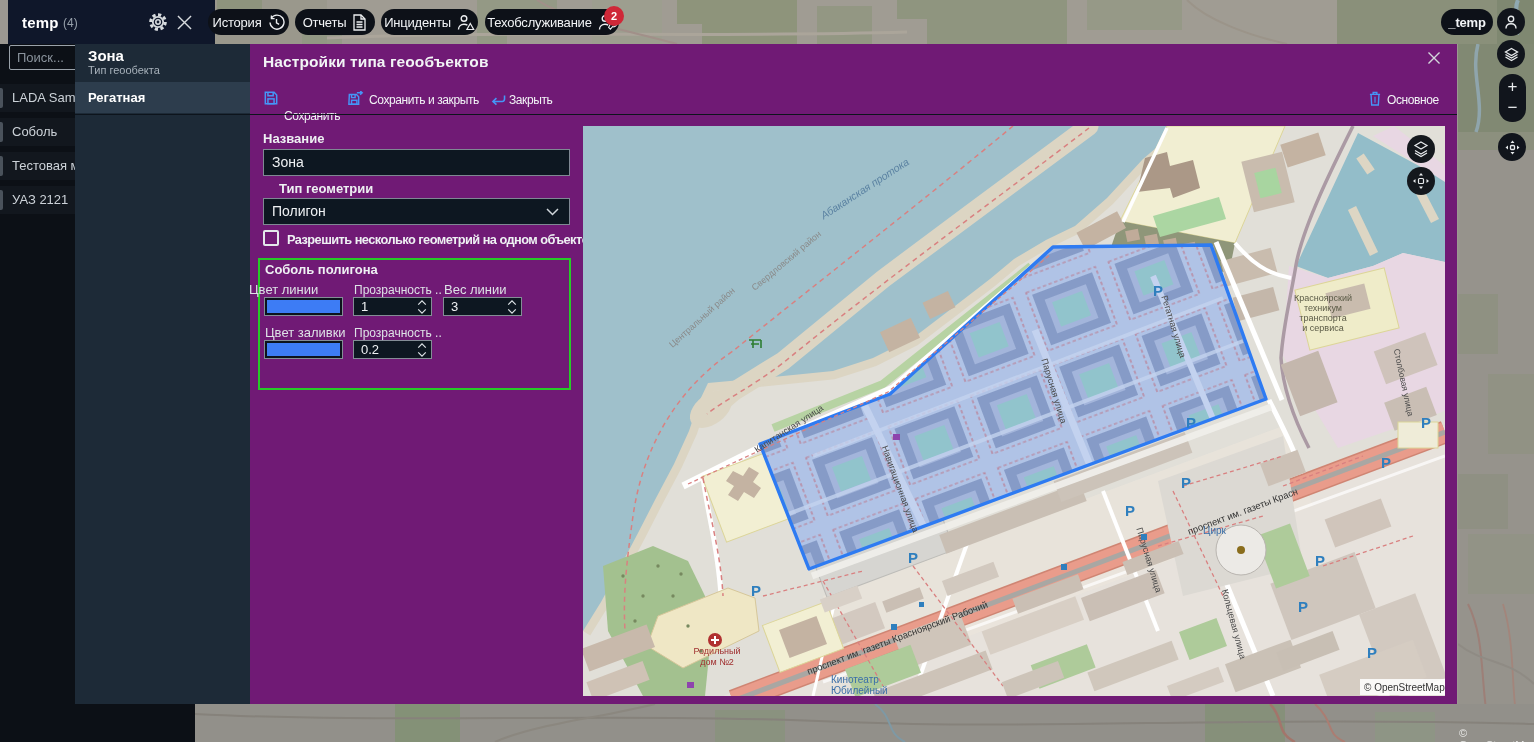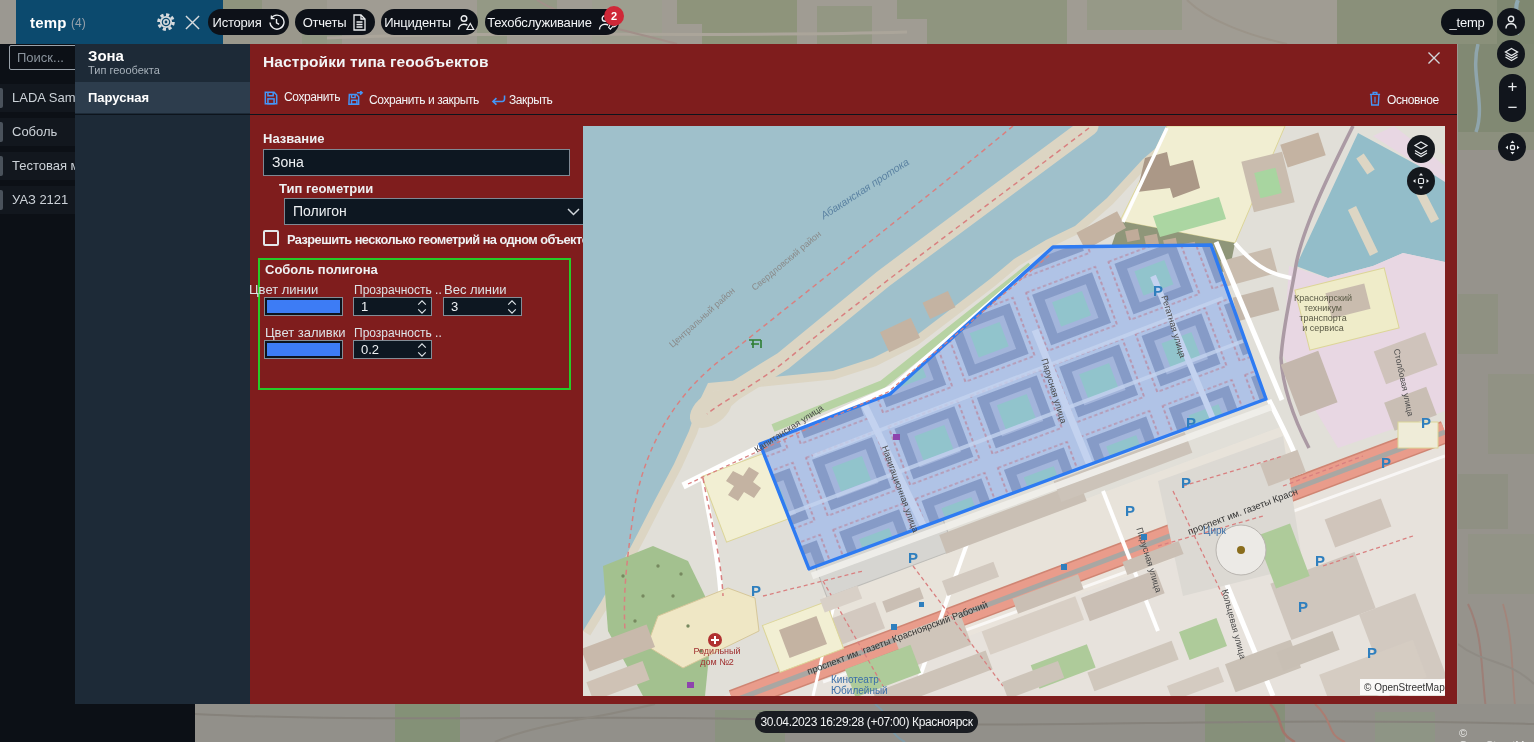--- a/index.html
+++ b/index.html
@@ -4,34 +4,34 @@
 <style>
   * { margin:0; padding:0; box-sizing:border-box; }
   html,body { width:1534px; height:742px; overflow:hidden; background:#9b9891; font-family:"Liberation Sans", sans-serif; }
   .abs { position:absolute; }
   #stage { position:relative; width:1534px; height:742px; }
   
   #bd-top { left:207px; top:0; width:1327px; height:44px; }
   #bd-right { left:1458px; top:44px; width:76px; height:698px; }
   #bd-bottom { left:195px; top:704px; width:1339px; height:38px; }
   
-  #topbar { left:16px; top:0; width:207px; height:44px; background:#0c4a6e; }
+  #topbar { left:8px; top:0; width:207px; height:44px; background:#0f172a; }
   #topbar .brand { position:absolute; left:14px; top:14px; color:#fff; font-weight:bold; font-size:15px; letter-spacing:0.2px; }
   #topbar .cnt { position:absolute; left:55px; top:16px; color:#97a1ab; font-size:12px; }
   .pill { position:absolute; top:9px; height:26px; background:#0d1118; border-radius:13px; color:#f2f4f6; font-size:13px; letter-spacing:-0.2px; display:flex; align-items:center; justify-content:center; gap:6px; padding:0 9px; white-space:nowrap; }
   .pill svg { flex:0 0 auto; }
   #badge2 { position:absolute; left:604px; top:6px; width:20px; height:20px; border-radius:50%; background:#cf2838; color:#fff; font-size:11px; font-weight:bold; display:flex; align-items:center; justify-content:center; z-index:5;}
   .cbtn { position:absolute; background:#11151c; border-radius:50%; display:flex; align-items:center; justify-content:center; }
   
   #sidebar { left:0; top:44px; width:195px; height:698px; background:#0c1016; }
   #search { position:absolute; left:9px; top:1px; width:178px; height:25px; border:1px solid #9aa2aa; border-radius:2px; color:#8a939c; font-size:13px; line-height:23px; padding-left:7px; }
   .srow { position:absolute; left:0; width:195px; height:28px; background:#12171e; color:#ccd2d8; font-size:13px; line-height:28px; padding-left:12px; }
   .srow .grip { position:absolute; left:0; top:4px; width:3px; height:20px; background:#4a525b; border-radius:0 2px 2px 0; }
   
-  #modal { left:75px; top:44px; width:1382px; height:660px; background:#7f1d1d; }
+  #modal { left:75px; top:44px; width:1382px; height:660px; background:#701a75; }
   #mnav { position:absolute; left:0; top:0; width:175px; height:660px; background:#1d2a37; }
   #mnav .t1 { position:absolute; left:13px; top:3px; color:#fff; font-size:15px; font-weight:bold; }
   #mnav .t2 { position:absolute; left:13px; top:20px; color:#a8b2bb; font-size:11px; }
   #mnav .sel { position:absolute; left:0; top:38px; width:175px; height:31px; background:#2d3d4d; color:#fff; font-size:13px; font-weight:bold; line-height:31px; padding-left:13px; }
   #mtitle { position:absolute; left:188px; top:9px; color:#f2f4f6; font-size:15.5px; font-weight:bold; letter-spacing:0.1px; }
   #mx { position:absolute; left:1353px; top:8px; width:12px; height:12px; }
   #msep { position:absolute; left:0; top:70px; width:1382px; height:1px; background:#0d141c; }
   
   .flabel { position:absolute; color:#eef1f3; font-size:13px; font-weight:bold; }
   .finput { position:absolute; border:1px solid #7f8893; background:#0d1721; color:#eef1f3; font-size:14px; }
@@ -129,21 +129,21 @@
   </div>
   <div class="pill" style="left:485px;width:134px;">Техобслуживание
     <svg width="19" height="17" viewBox="0 0 19 17" fill="none" stroke="#eceef0" stroke-width="1.4">
         <circle cx="7" cy="4.5" r="2.8"></circle>
         <path d="M1.5 15.5c0-3.2 2.4-5.3 5.5-5.3 1.2 0 2.3.3 3.2.9"></path>
         <path d="M12.2 10.2a3 3 0 0 1 4-3.8l-1.8 1.8 2.2 2.2 1.8-1.8a3 3 0 0 1-3.8 4l-2.2 2.6-1.8-1.8z" stroke-width="1.1"></path>
       </svg>
   </div>
   <div id="badge2">2</div>
 
-  <div class="pill" style="left:1441px;width:52px;padding:0 10px;font-size:13px;">_temp</div>
+  <div class="pill" style="left:1441px;width:52px;padding:0 10px;font-size:13px;font-weight:bold;">_temp</div>
   <div class="cbtn" style="left:1497px;top:8px;width:28px;height:28px;">
     <svg width="16" height="16" viewBox="0 0 16 16" fill="none" stroke="#e8ebed" stroke-width="1.4">
         <circle cx="8" cy="5" r="2.7"></circle>
         <path d="M3 14.5c0-3 2.2-4.8 5-4.8s5 1.8 5 4.8"></path>
       </svg>
   </div>
   <div class="cbtn" style="left:1497px;top:40px;width:28px;height:28px;">
     <svg width="17" height="17" viewBox="0 0 17 17" fill="none" stroke="#e8ebed" stroke-width="1.3">
         <path d="M8.5 2.5l6 3.5-6 3.5-6-3.5z"></path>
         <path d="M2.5 8.5l6 3.5 6-3.5M2.5 11l6 3.5 6-3.5"></path>
@@ -160,39 +160,38 @@
   </div>
 
   <div id="sidebar" class="abs">
     <div id="search">Поиск...</div>
     <div class="srow" style="top:40px;"><span class="grip"></span>LADA Samara (2115</div>
     <div class="srow" style="top:74px;"><span class="grip"></span>Соболь</div>
     <div class="srow" style="top:108px;"><span class="grip"></span>Тестовая машина</div>
     <div class="srow" style="top:142px;"><span class="grip"></span>УАЗ 2121</div>
   </div>
 
-  <div id="tsbar" class="abs">30.04.2023 16:29:28 (+07:00) Красноярск</div>
   <div id="osm1" class="abs">© OpenStreetMap</div>
 
   <div id="modal" class="abs">
     <div id="mnav">
       <div class="t1">Зона</div>
       <div class="t2">Тип геообекта</div>
-      <div class="sel">Парусная</div>
+      <div class="sel">Регатная</div>
     </div>
     <div id="mtitle">Настройки типа геообъектов</div>
     <svg id="mx" width="13" height="13" viewBox="0 0 13 13">
         <path d="M0.5 0.5l12 12M12.5 0.5l-12 12" stroke="#d2d7db" stroke-width="1.5"></path>
       </svg>
     <div class="abs" style="left:189px;top:47px;"><svg width="14" height="14" viewBox="0 0 16 16" fill="none" stroke="#4596f7" stroke-width="1.7">
           <path d="M1.5 1.5h10l3 3v10h-13z"></path>
           <path d="M4.5 1.5v4h6v-4"></path>
           <rect x="4.5" y="9" width="7" height="5.5"></rect>
         </svg></div>
-    <div class="abs" style="left:209px;top:46px;color:#f2f4f6;font-size:12px;letter-spacing:-0.4px;">Сохранить</div>
+    <div class="abs" style="left:209px;top:65px;color:#f2f4f6;font-size:12px;letter-spacing:-0.4px;">Сохранить</div>
     <div class="abs" style="left:273px;top:47px;"><svg width="16" height="15" viewBox="0 0 18 16" fill="none" stroke="#4596f7" stroke-width="1.6">
           <path d="M1.5 3.5h8l2.5 2.5v8.5h-11z"></path>
           <path d="M4 3.5v3.5h4v-3.5"></path>
           <rect x="4" y="10" width="6" height="4.5"></rect>
           <path d="M10 1.3h6M13.7 -0.8l2.3 2.1-2.3 2.1" transform="translate(0,0.3)"></path>
         </svg></div>
     <div class="abs" style="left:294px;top:49px;color:#f2f4f6;font-size:12px;letter-spacing:-0.4px;">Сохранить и закрыть</div>
     <div class="abs" style="left:416px;top:49px;"><svg width="15" height="13" viewBox="0 0 16 14" fill="none" stroke="#4596f7" stroke-width="1.7">
           <path d="M14.5 1.5v4a2.5 2.5 0 0 1-2.5 2.5H2.5"></path>
           <path d="M5.8 4.5L2 8l3.8 3.5"></path>
@@ -201,21 +200,21 @@
     <div class="abs" style="left:1294px;top:47px;"><svg width="12" height="15" viewBox="0 0 13 16" fill="none" stroke="#4596f7" stroke-width="1.5">
           <path d="M1 3.5h11M4.5 3.5v-2h4v2M2.2 3.5l.7 11.5h7.2l.7-11.5"></path>
           <path d="M6.5 6v6.5" stroke-width="1.2"></path>
         </svg></div>
     <div class="abs" style="left:1312px;top:49px;color:#f2f4f6;font-size:12px;letter-spacing:-0.4px;">Основное</div>
     <div id="msep"></div>
 
     <div class="flabel" style="left:188px;top:87px;">Название</div>
     <div class="finput" style="left:188px;top:105px;width:307px;height:27px;line-height:25px;padding-left:8px;">Зона</div>
     <div class="flabel" style="left:204px;top:137px;">Тип геометрии</div>
-    <div class="finput" style="left:188px;top:154px;width:307px;height:27px;line-height:25px;padding-left:8px;margin-left:21px;">Полигон
+    <div class="finput" style="left:188px;top:154px;width:307px;height:27px;line-height:25px;padding-left:8px;">Полигон
       <svg style="position:absolute;right:10px;top:9px;" width="13" height="8" viewBox="0 0 13 8">
           <path d="M1 1l5.5 5.5L12 1" stroke="#cfd5da" stroke-width="1.5" fill="none"></path>
         </svg>
     </div>
     <div class="abs" style="left:188px;top:186px;width:16px;height:16px;border:2px solid #e4e8eb;border-radius:2px;"></div>
     <div class="abs" style="left:212px;top:188px;color:#eef1f3;font-size:12.8px;font-weight:bold;letter-spacing:-0.55px;">Разрешить несколько геометрий на одном объекте</div>
 
     <div class="abs" style="left:183px;top:214px;width:313px;height:132px;border:2px solid #27cb27;"></div>
     <div class="abs" style="left:190px;top:218px;color:#eef1f3;font-size:13px;font-weight:bold;">Соболь полигона</div>
     <div class="slabel" style="left:174px;top:238px;">Цвет линии</div>

